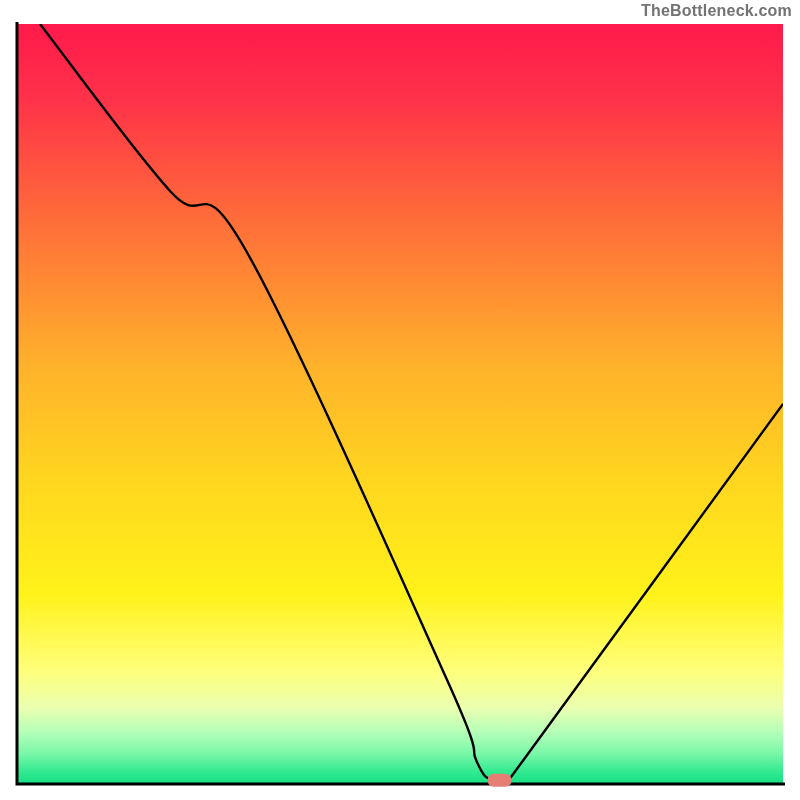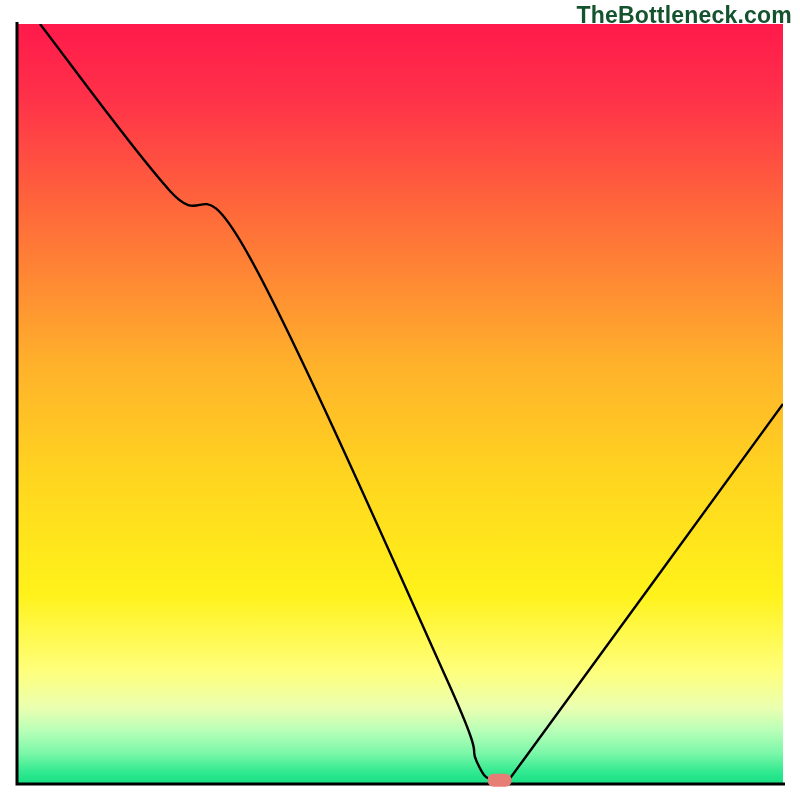--- a/index.html
+++ b/index.html
@@ -13,23 +13,23 @@
   .frame {
     position: relative;
     width: 800px;
     height: 800px;
   }
   .watermark {
     position: absolute;
     top: 2px;
     right: 8px;
     font-family: Arial, Helvetica, sans-serif;
-    font-size: 23px;
+    font-size: 16px;
     font-weight: 600;
-    color: #14532d;
+    color: #737373;
     letter-spacing: 0.2px;
   }
   svg {
     display: block;
   }
 </style>
 </head>
 <body>
 
 <div class="frame">

